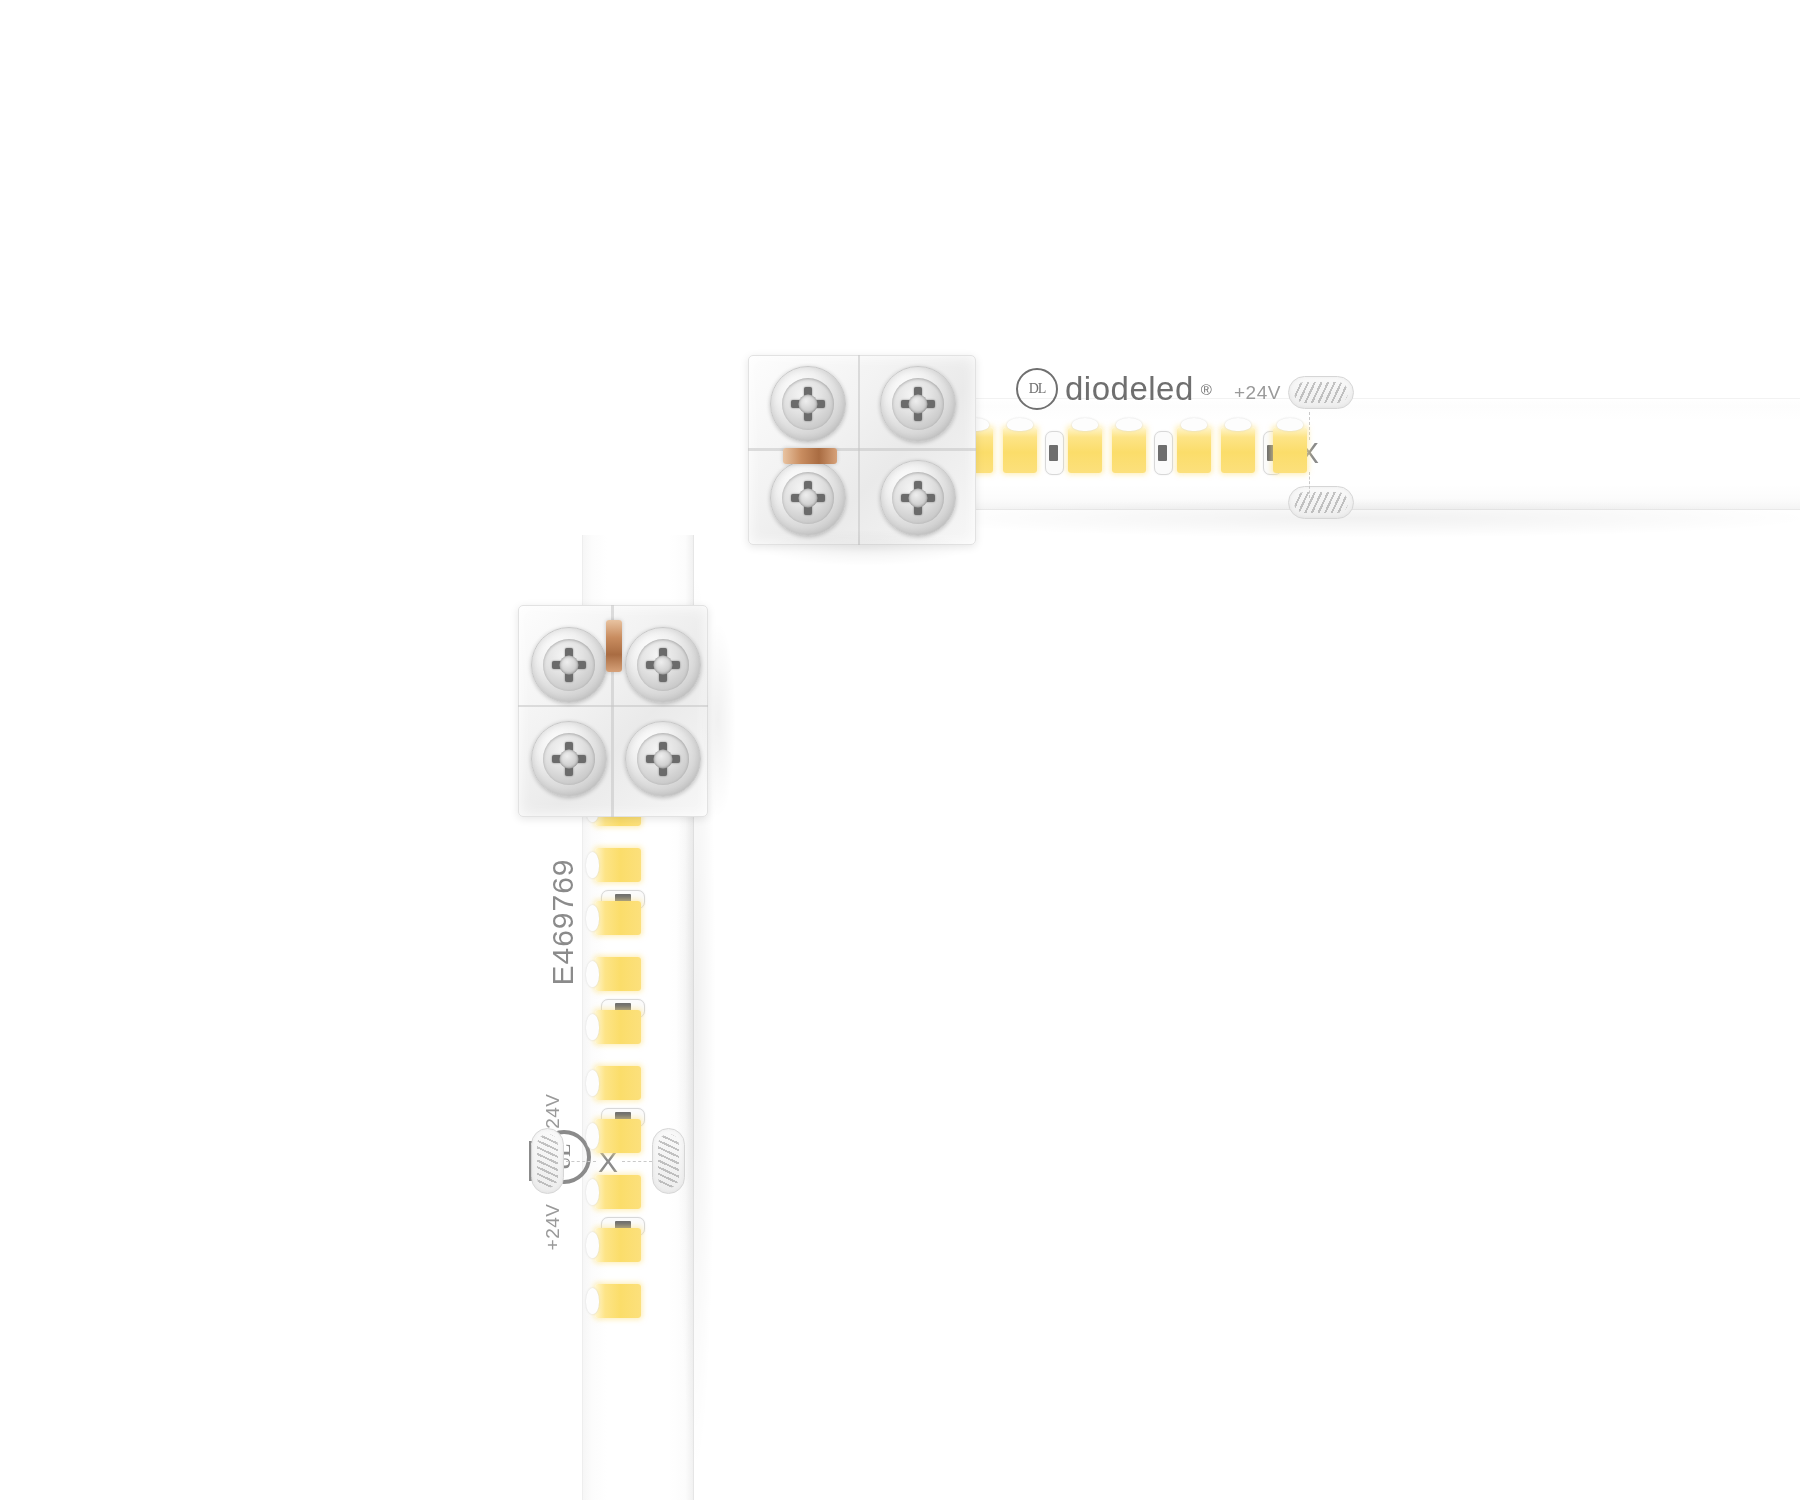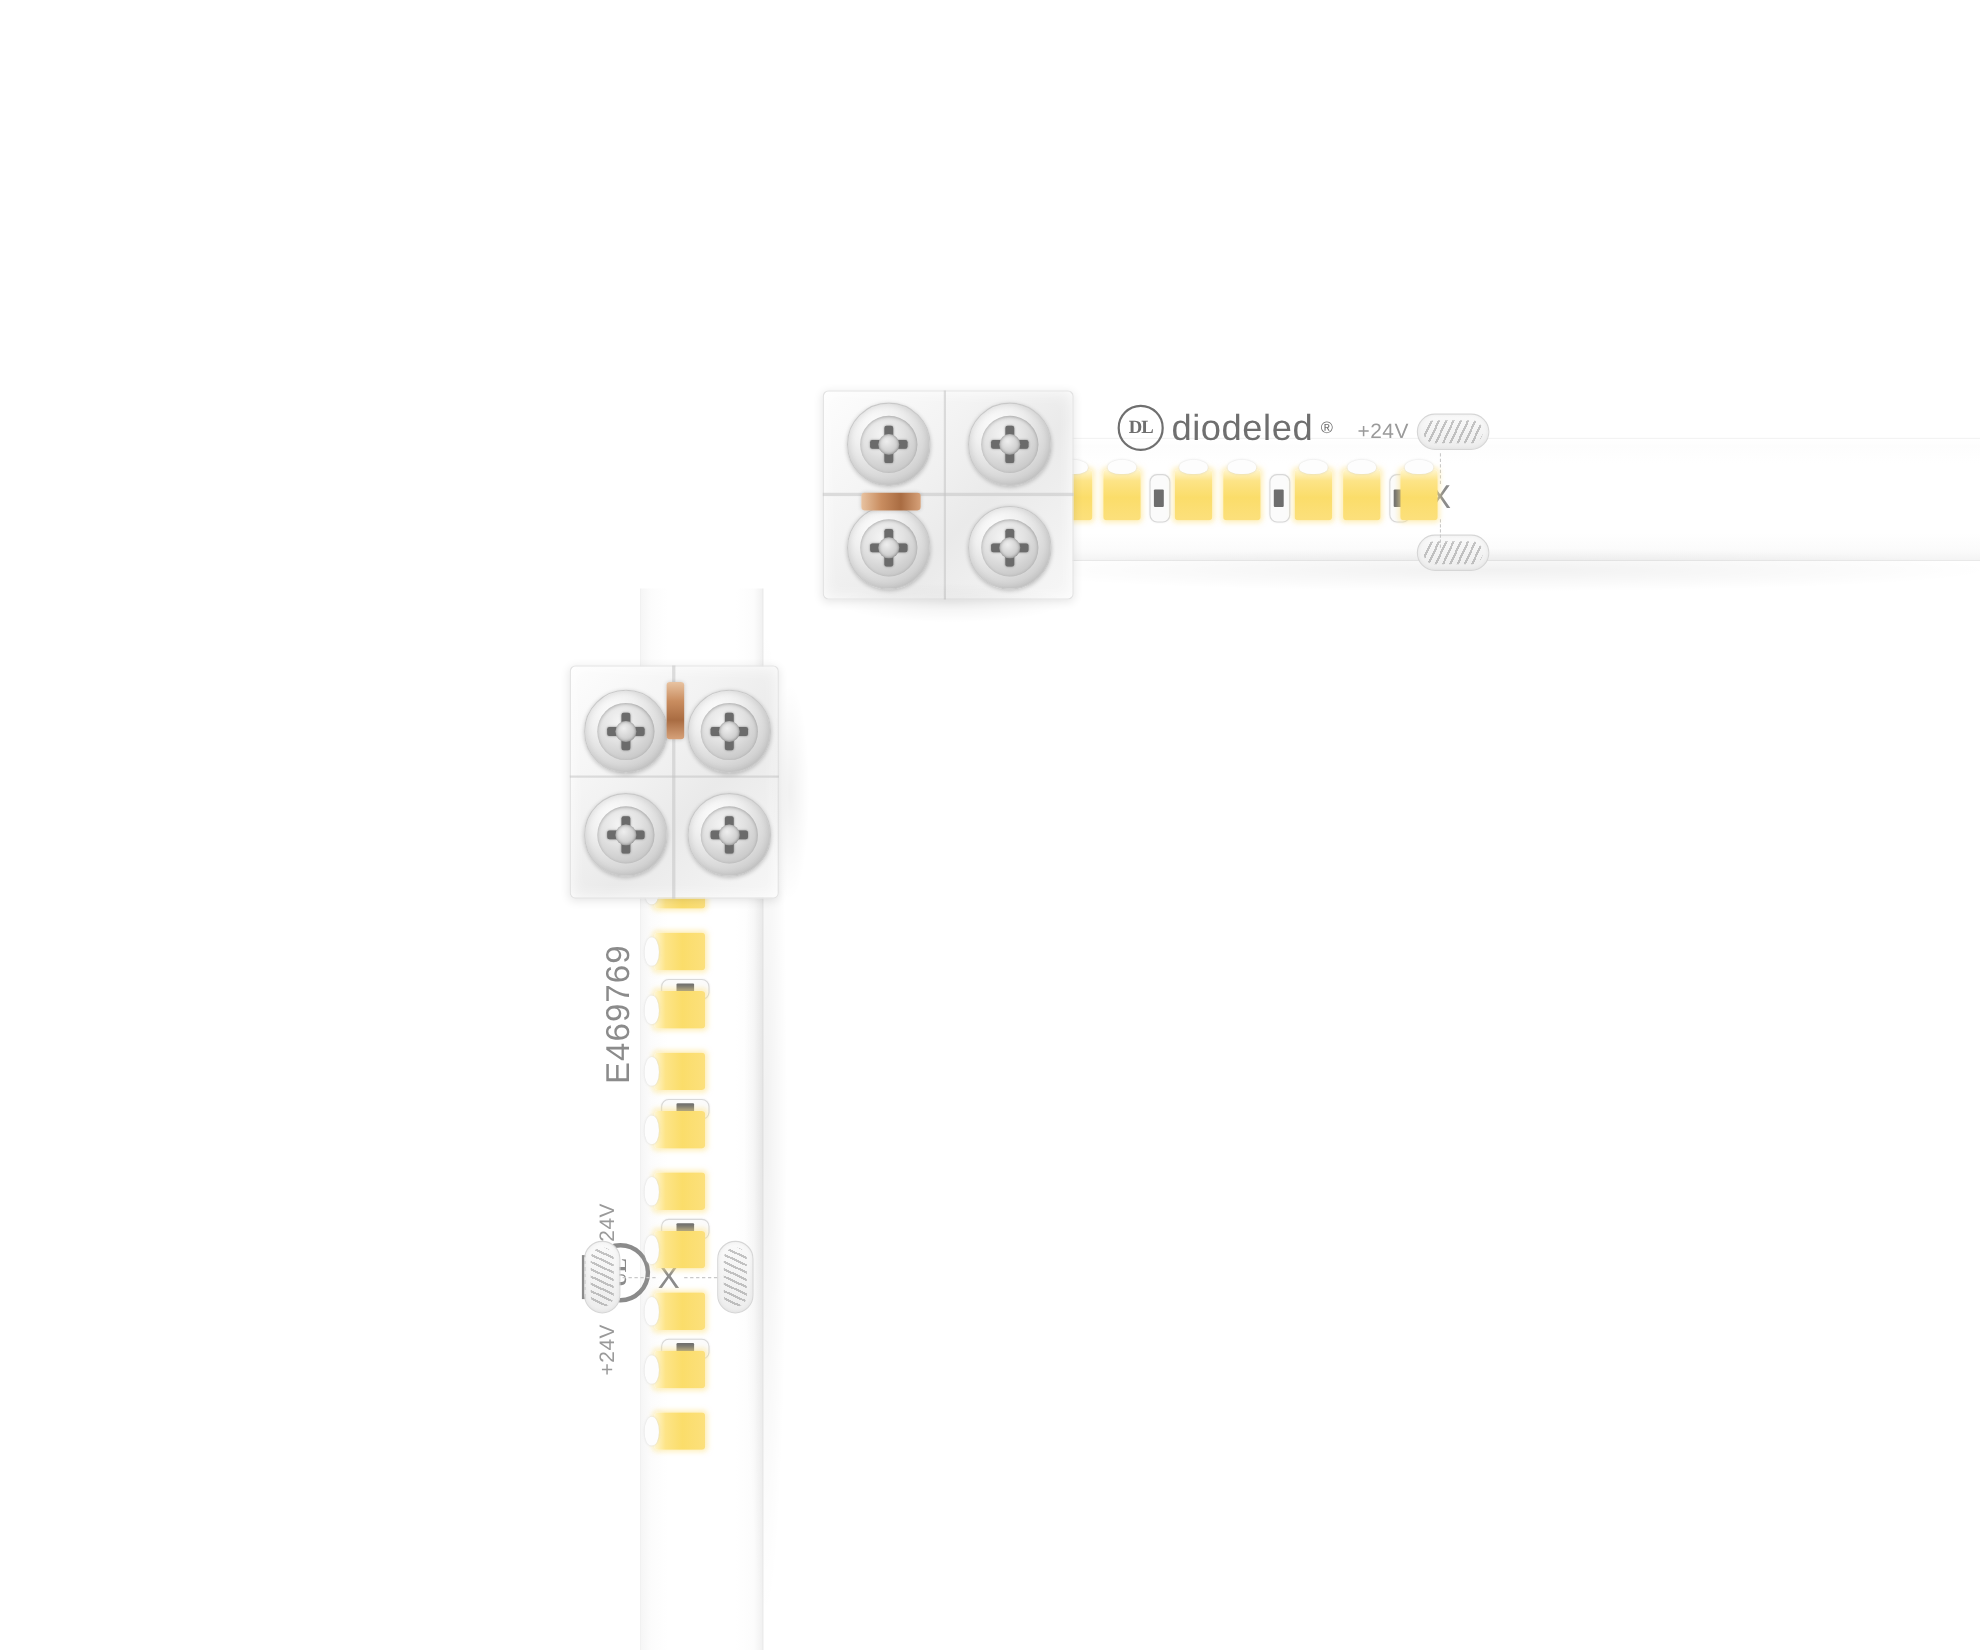--- a/index.html
+++ b/index.html
@@ -108,21 +108,21 @@
   
   .silk{position:absolute;color:#8d8d8d;letter-spacing:.5px;white-space:nowrap;}
   .silk-volt{font-size:19px;color:#9a9a9a;}
 
   
   .brand{position:absolute;display:flex;align-items:center;gap:7px;color:#6f6f6f;}
   .brand-mark{
     width:38px;height:38px;border-radius:50%;
     border:2.5px solid #6f6f6f;
     display:flex;align-items:center;justify-content:center;
-    font-size:17px;font-weight:700;letter-spacing:-1px;
+    font-size:14px;font-weight:400;letter-spacing:-1px;
     font-family:"Liberation Serif", serif;
   }
   .brand-word{font-size:33px;font-weight:400;letter-spacing:.5px;
     font-family:"Liberation Sans", sans-serif;color:#6f6f6f;}
   .brand-reg{font-size:15px;vertical-align:super;color:#6f6f6f;}
 
   
   .ulmark{position:absolute;width:54px;height:58px;}
   .ulmark .ring{
     position:absolute;left:3px;top:8px;width:46px;height:46px;

